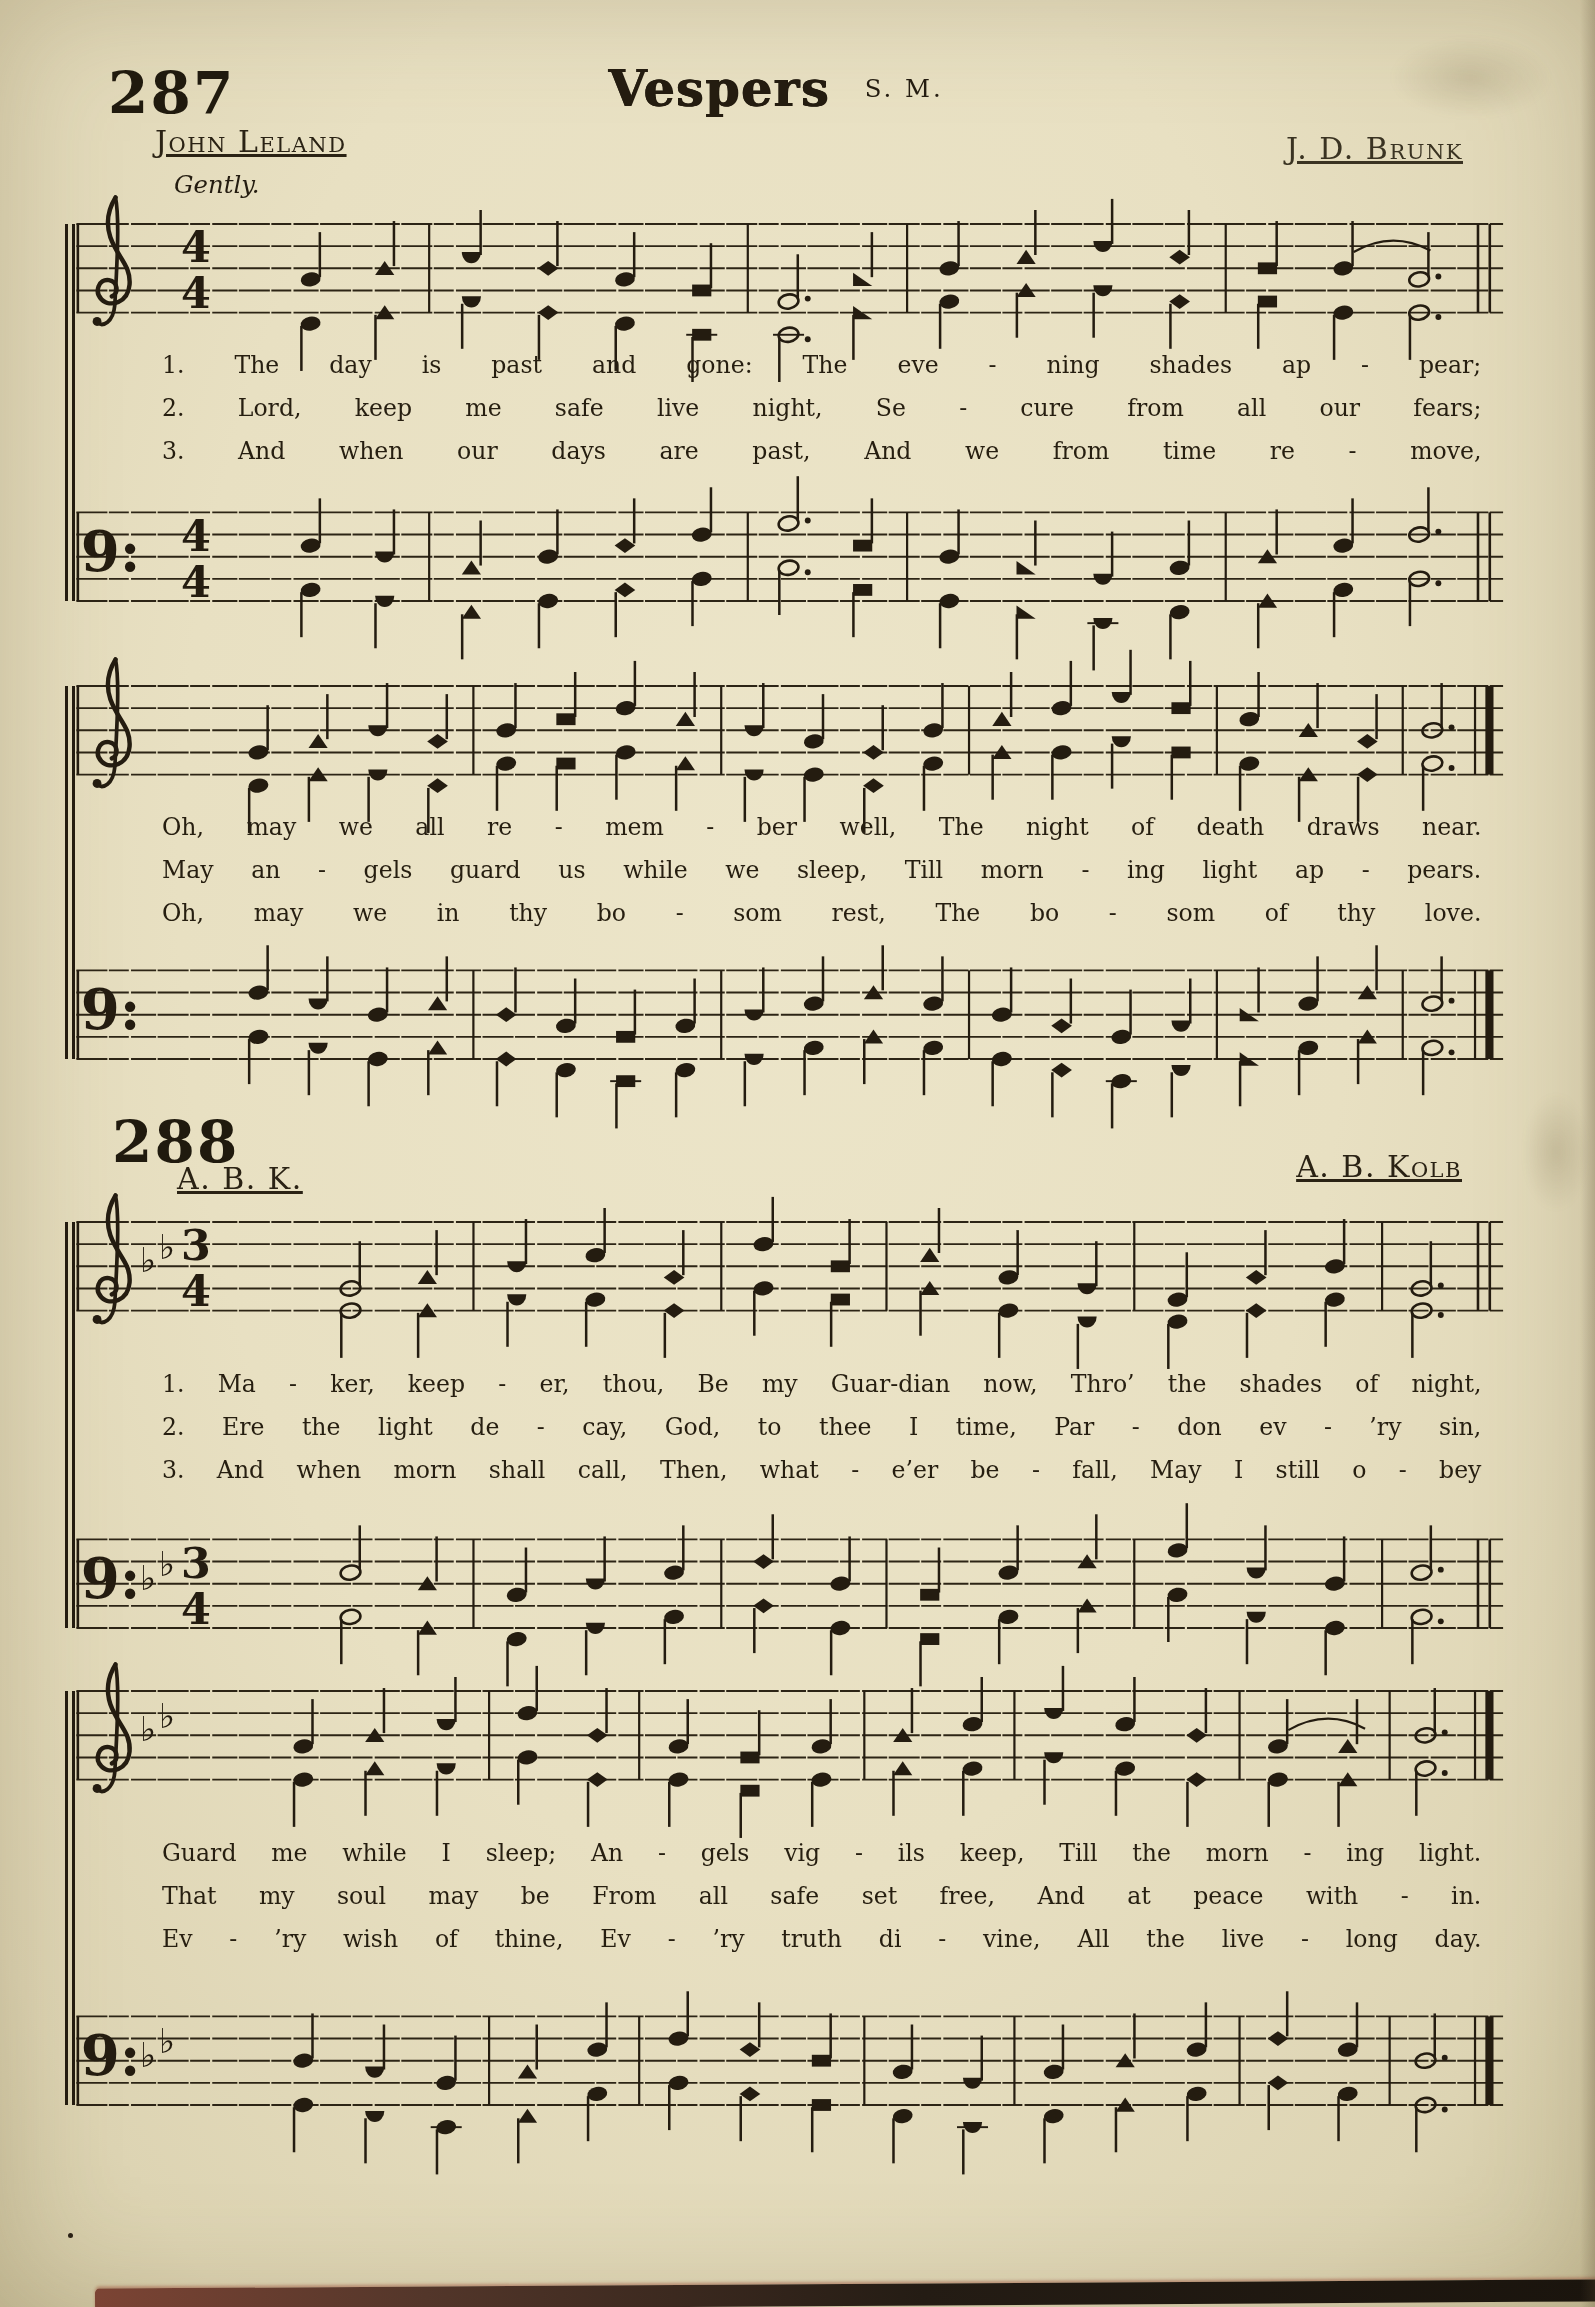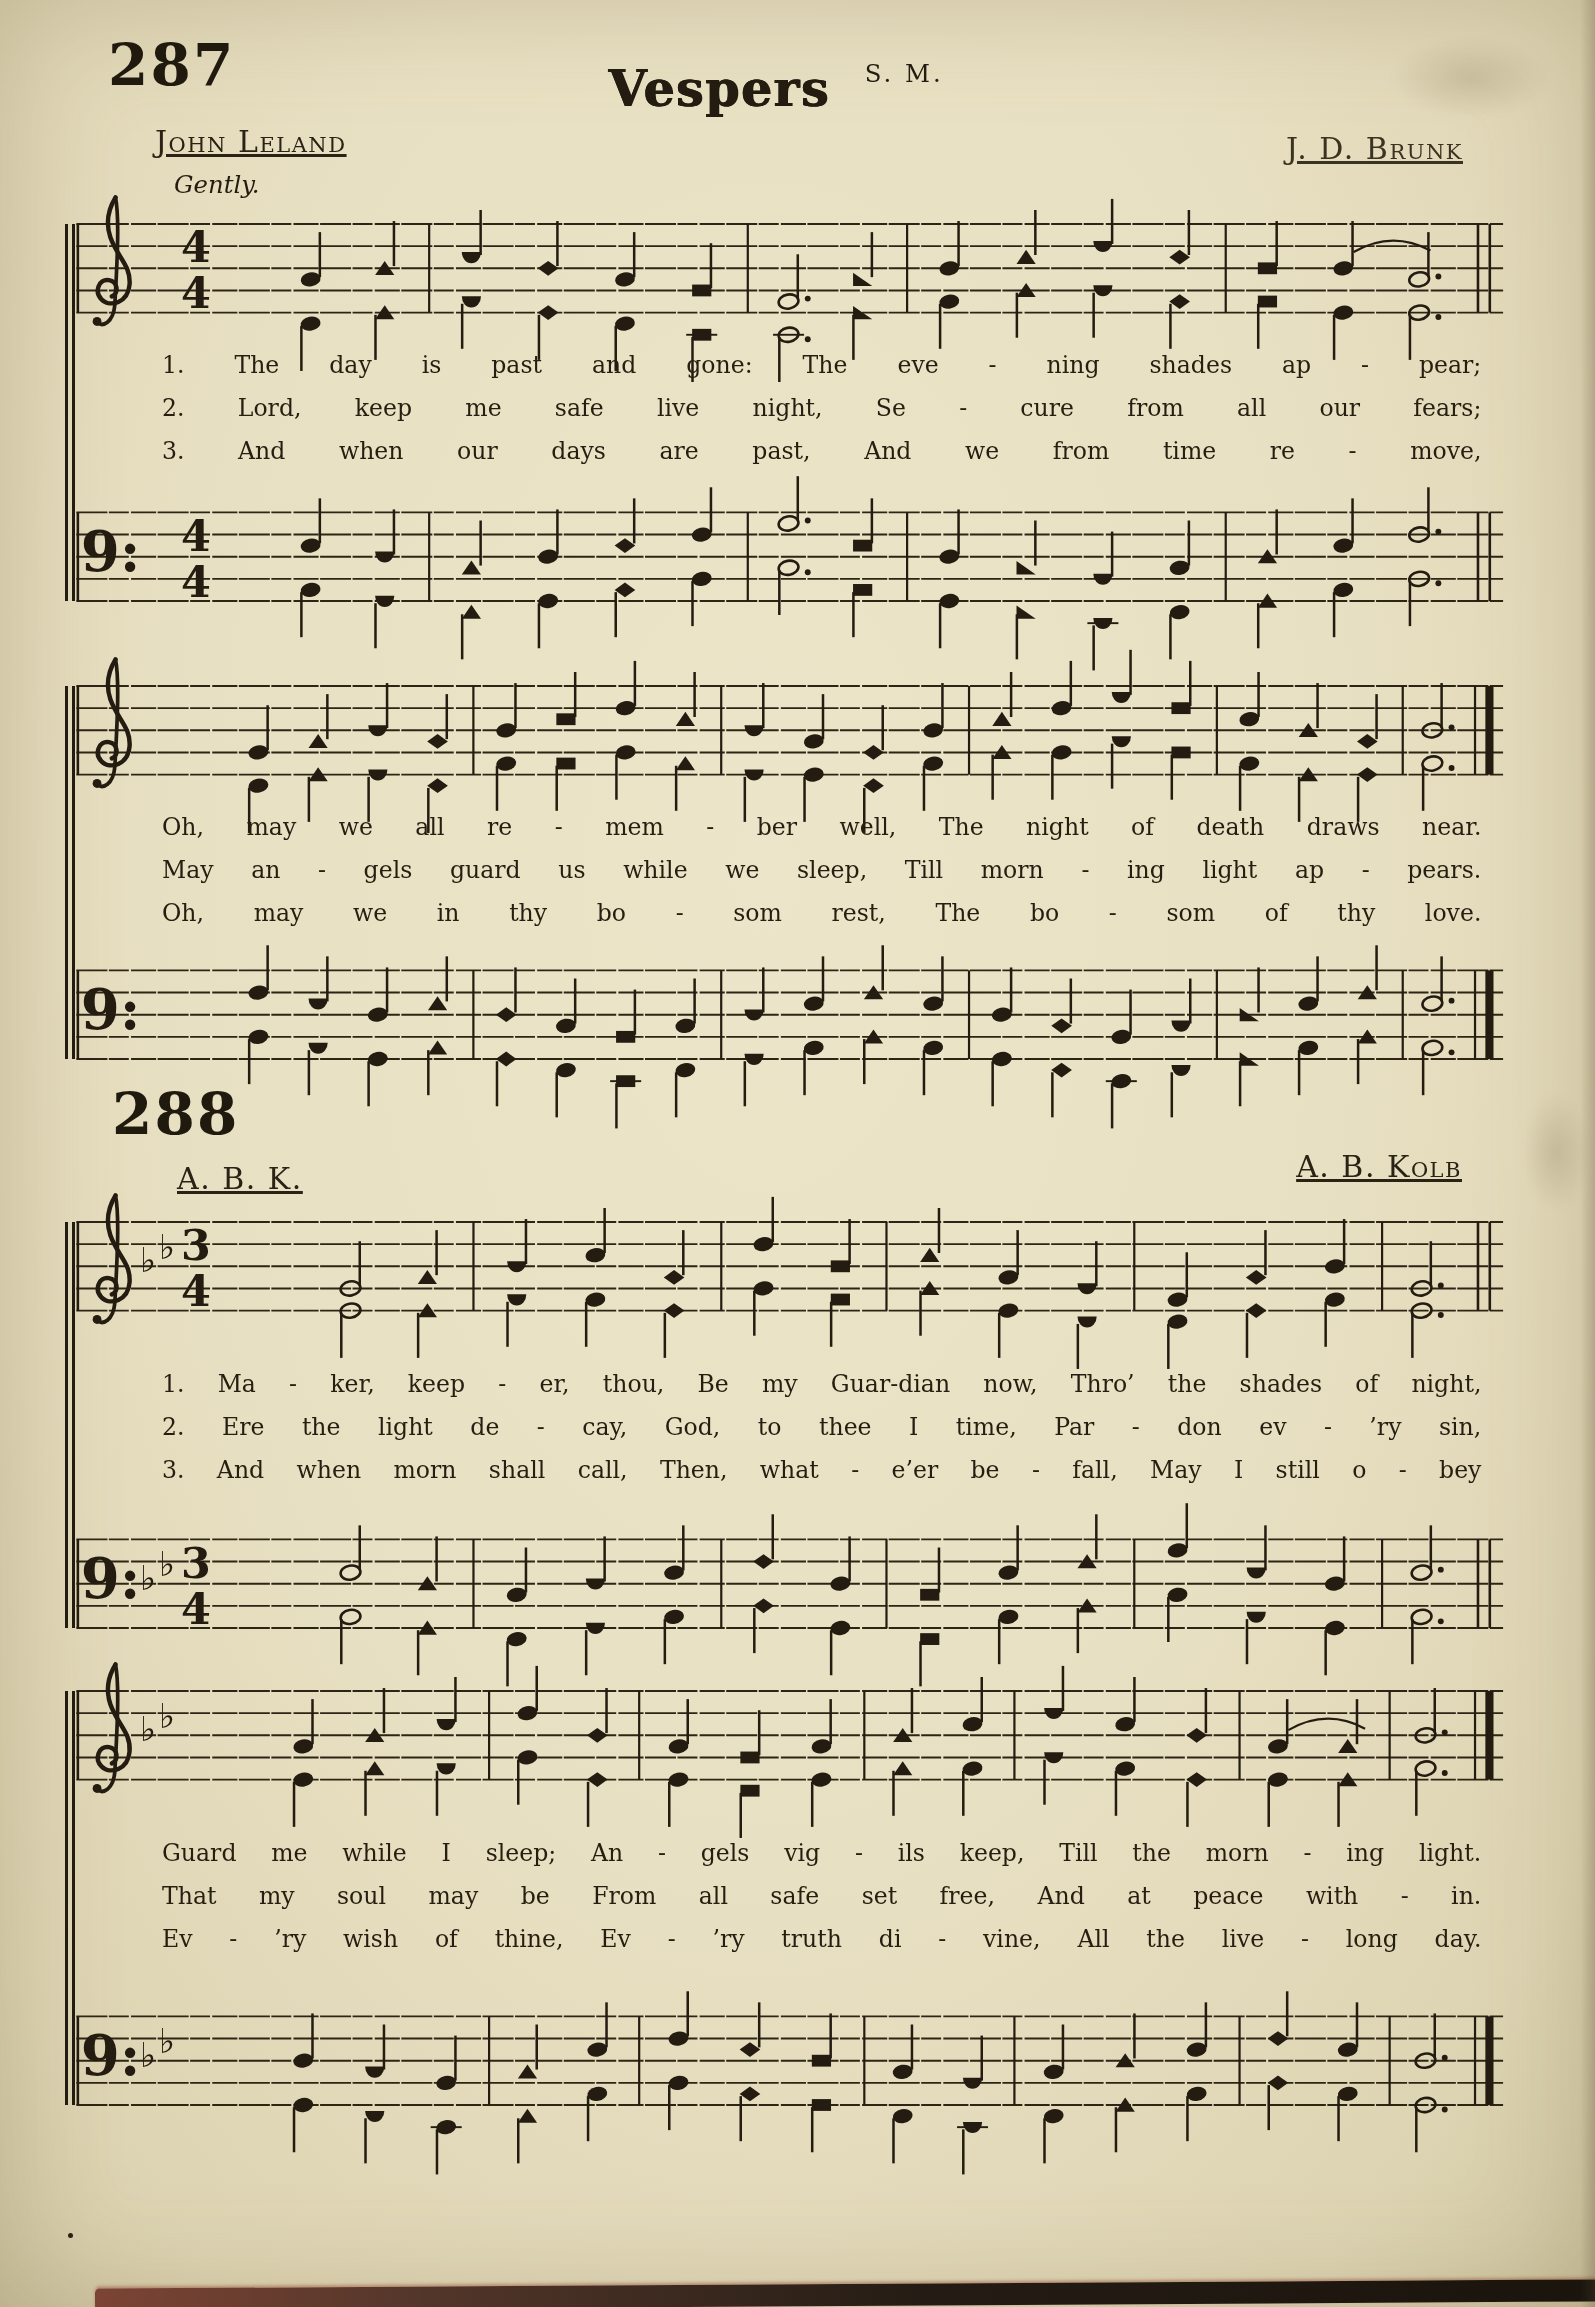--- a/index.html
+++ b/index.html
@@ -4,24 +4,24 @@
 <style>
   html,body{margin:0;padding:0;background:#8a8270;}
   .page{
     position:relative;width:1596px;height:2307px;overflow:hidden;
     background:radial-gradient(ellipse at 48% 38%, #ece5c9 0%, #e8e0c2 50%, #ddd4b3 84%, #cdc49f 100%);
     box-shadow:inset 0 0 118px rgba(120,100,60,.28);
     font-family:"DejaVu Serif","Liberation Serif",serif;color:#241c10;
   }
   .page::after{content:'';position:absolute;right:0;top:0;bottom:0;width:16.2px;
     background:linear-gradient(to left, rgba(90,75,50,.28), rgba(90,75,50,0));}
-  .hymn-number{position:absolute;font-size:58px;font-weight:bold;letter-spacing:2.2px;color:#201a0e;}
+  .hymn-number{position:absolute;font-size:58px;font-weight:bold;letter-spacing:2.2px;color:#201a0e;margin-top:28px;}
   #num287{left:108px;top:31px;}
   #num288{left:112px;top:1080px;}
-  .title-row{position:absolute;left:0;right:44px;display:flex;justify-content:center;align-items:flex-start;gap:35px;}
+  .title-row{position:absolute;left:0;right:44px;display:flex;justify-content:center;align-items:center;gap:35px;}
   #titlerow287{top:59px;}
   #titlerow288{top:1091px;}
   .blackletter{font-size:49px;font-weight:bold;letter-spacing:1.5px;
     text-shadow:1px 0 0 currentColor, 0 0.6px 0 currentColor;transform:scaleY(1.04);}
   .meter{font-size:24.4px;letter-spacing:3px;font-weight:normal;}
   .attr{position:absolute;font-size:30px;letter-spacing:1.5px;font-variant:small-caps;color:#2a2214;text-decoration:underline;}
   #author287{left:155px;top:124px;}
   #comp287{right:133px;top:131px;color:#3a3322;}
   #author288{left:177px;top:1161px;font-variant:normal;}
   #comp288{right:134px;top:1149px;}

